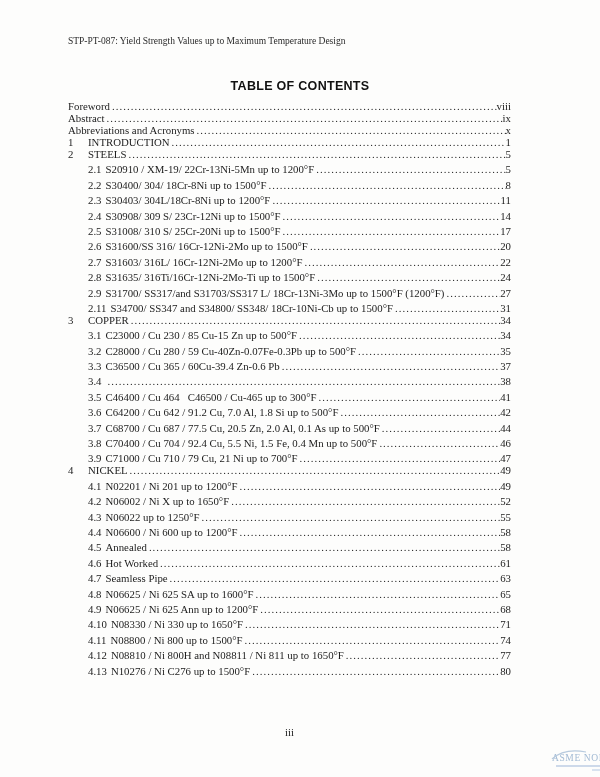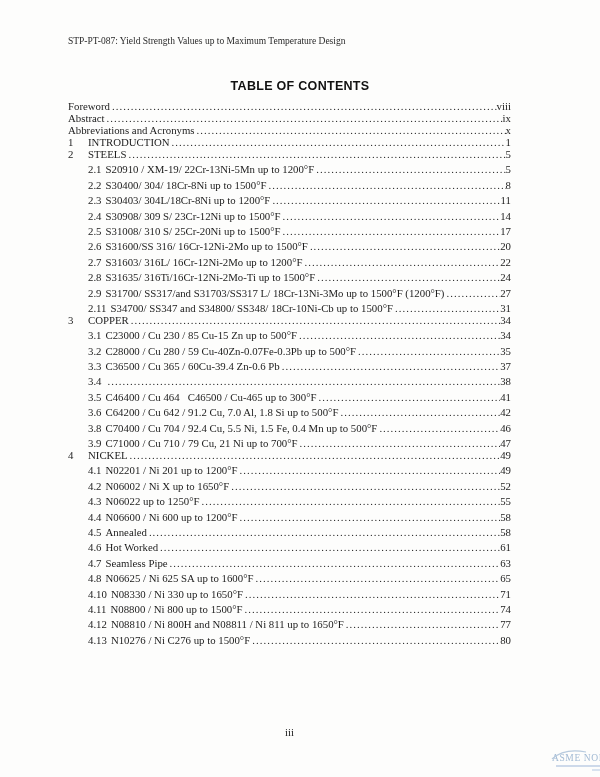--- a/index.html
+++ b/index.html
@@ -242,20 +242,26 @@
         <span class="dots"></span>
         <span class="pg">41</span>
       </div>
       <div class="toc-row lvl2">
         <span class="num">3.6</span>
         <span class="title">C64200 / Cu 642 / 91.2 Cu, 7.0 Al, 1.8 Si up to 500°F</span>
         <span class="dots"></span>
         <span class="pg">42</span>
       </div>
       <div class="toc-row lvl2">
+        <span class="num">3.7</span>
+        <span class="title">C68700 / Cu 687 / 77.5 Cu, 20.5 Zn, 2.0 Al, 0.1 As up to 500°F</span>
+        <span class="dots"></span>
+        <span class="pg">44</span>
+      </div>
+      <div class="toc-row lvl2">
         <span class="num">3.8</span>
         <span class="title">C70400 / Cu 704 / 92.4 Cu, 5.5 Ni, 1.5 Fe, 0.4 Mn up to 500°F</span>
         <span class="dots"></span>
         <span class="pg">46</span>
       </div>
       <div class="toc-row lvl2">
         <span class="num">3.9</span>
         <span class="title">C71000 / Cu 710 / 79 Cu, 21 Ni up to 700°F</span>
         <span class="dots"></span>
         <span class="pg">47</span>
@@ -306,20 +312,26 @@
         <span class="num">4.7</span>
         <span class="title">Seamless Pipe</span>
         <span class="dots"></span>
         <span class="pg">63</span>
       </div>
       <div class="toc-row lvl2">
         <span class="num">4.8</span>
         <span class="title">N06625 / Ni 625 SA up to 1600°F</span>
         <span class="dots"></span>
         <span class="pg">65</span>
+      </div>
+      <div class="toc-row lvl2">
+        <span class="num">4.9</span>
+        <span class="title">N06625 / Ni 625 Ann up to 1200°F</span>
+        <span class="dots"></span>
+        <span class="pg">68</span>
       </div>
       <div class="toc-row lvl2">
         <span class="num">4.10</span>
         <span class="title">N08330 / Ni 330 up to 1650°F</span>
         <span class="dots"></span>
         <span class="pg">71</span>
       </div>
       <div class="toc-row lvl2">
         <span class="num">4.11</span>
         <span class="title">N08800 / Ni 800 up to 1500°F</span>

